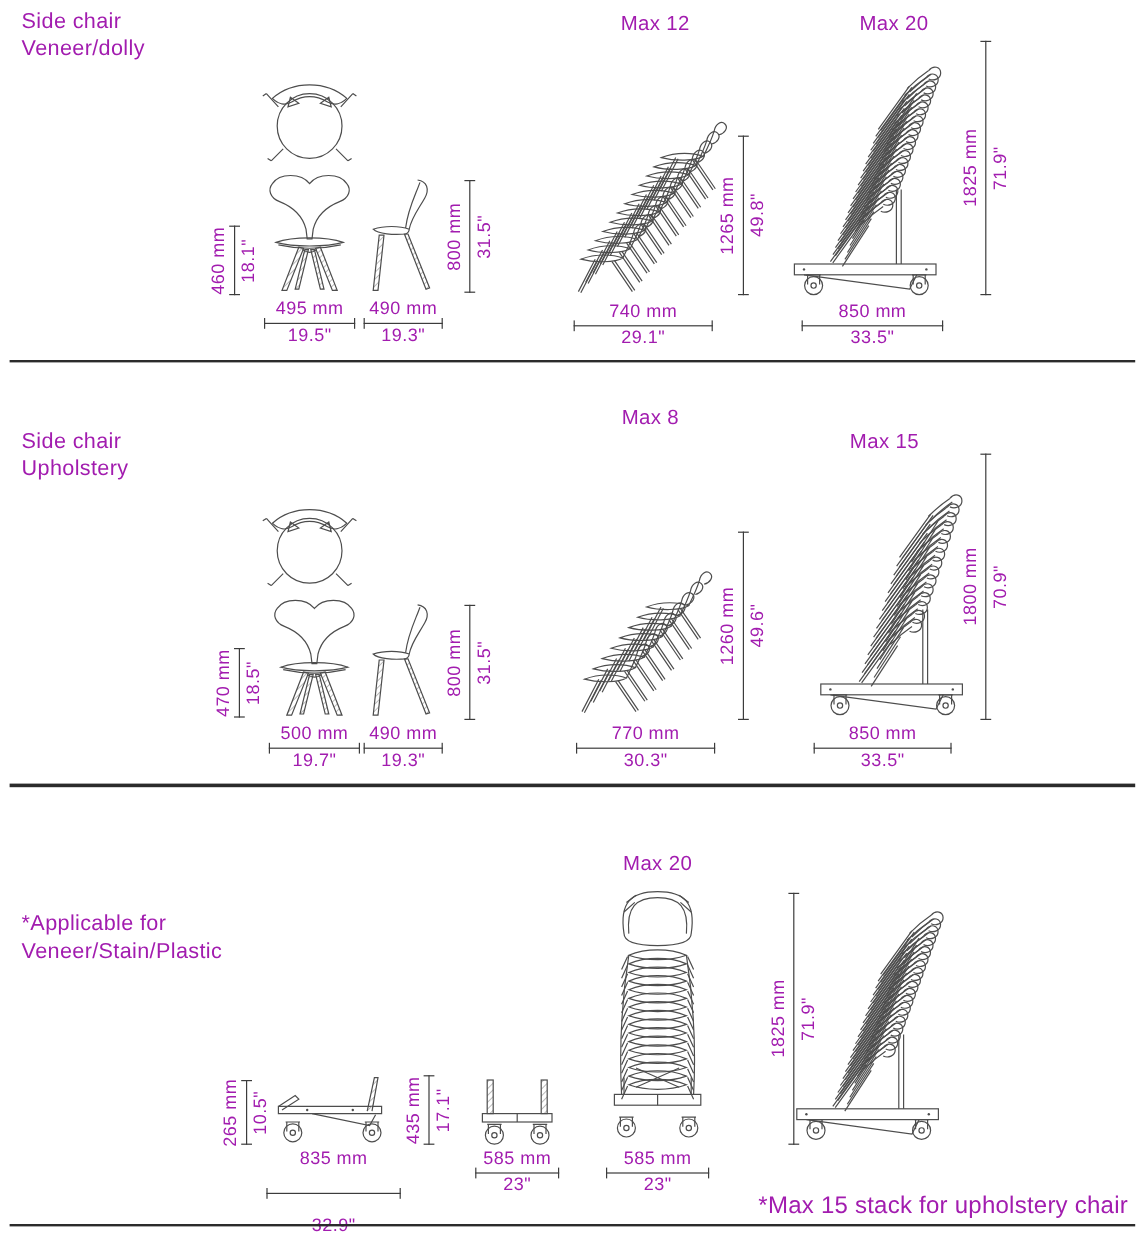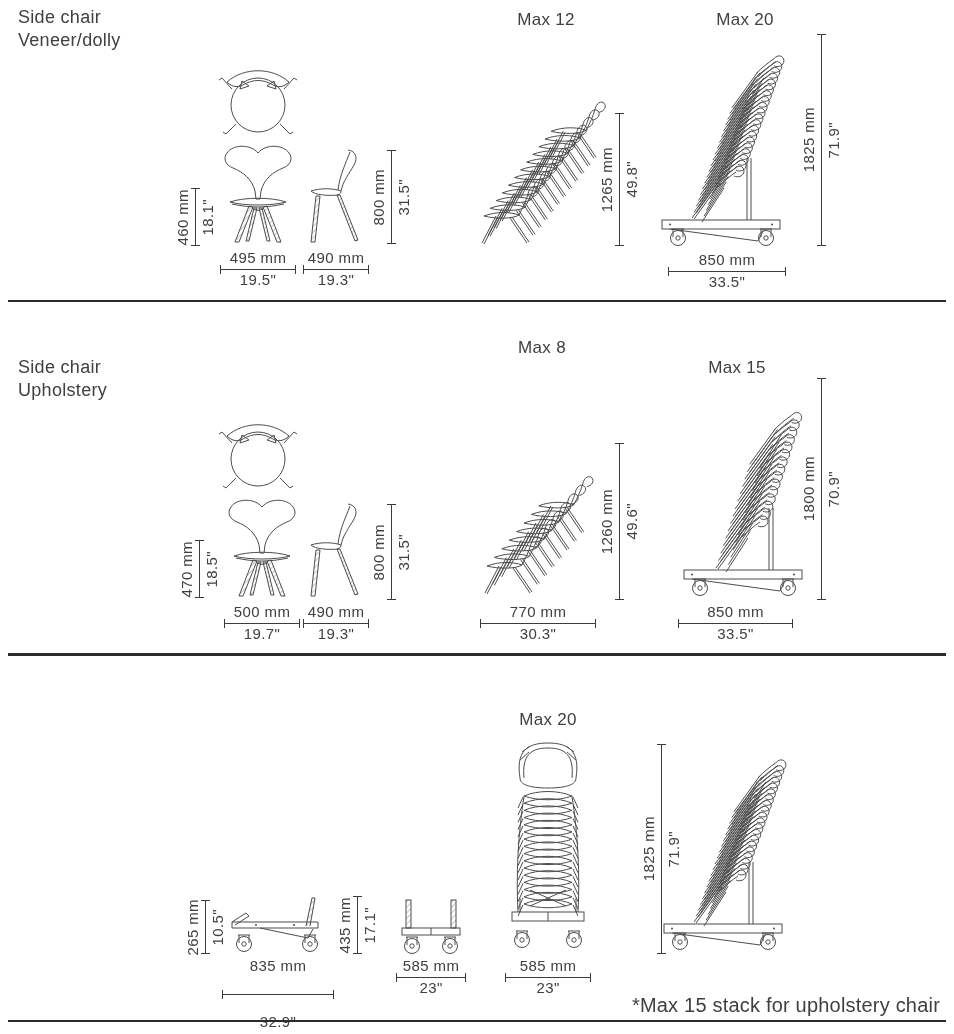--- a/index.html
+++ b/index.html
@@ -1,19 +1,19 @@
 <!DOCTYPE html>
 <html><head>
 <meta charset="utf-8">
 <style>
   html,body { margin:0; padding:0; background:#fff; }
   .page {
     position:relative; width:954px; height:1034px; background:#fff;
     font-family:"Liberation Sans","DejaVu Sans",sans-serif;
-    color:#404040; overflow:hidden;
+    color:#a21caf; overflow:hidden;
   }
   .abs { position:absolute; }
   .title { font-size:18px; line-height:1.3; letter-spacing:.3px; white-space:pre-line; }
   .maxlbl { font-size:17px; letter-spacing:.3px; text-align:center; width:90px; }
   .footnote { font-size:20px; letter-spacing:.2px; }
   .divider { position:absolute; left:8px; right:8px; background:#2b2b2b; }
 
   
   .vdim { position:absolute; display:flex; flex-direction:row; align-items:center; }
   .vdim .vlbl {
@@ -175,20 +175,25 @@
   <div class="hdim" style="left:303px;top:250px;width:66px;">
     <span class="hlbl">490 mm</span>
     <span class="hline"></span>
     <span class="hlbl">19.3"</span>
   </div>
   <div class="vdim" style="left:370px;top:150px;height:94px;">
     <span class="vlbl">800 mm</span>
     <span class="vline"></span>
     <span class="vlbl">31.5"</span>
   </div>
+  <div class="hdim" style="left:478px;top:252px;width:116px;">
+    <span class="hlbl">740 mm</span>
+    <span class="hline"></span>
+    <span class="hlbl">29.1"</span>
+  </div>
   <div class="vdim" style="left:598px;top:113px;height:133px;">
     <span class="vlbl">1265 mm</span>
     <span class="vline"></span>
     <span class="vlbl">49.8"</span>
   </div>
   <div class="hdim" style="left:668px;top:252px;width:118px;">
     <span class="hlbl">850 mm</span>
     <span class="hline"></span>
     <span class="hlbl">33.5"</span>
   </div>
@@ -286,20 +291,24 @@
     <span class="hlbl">33.5"</span>
   </div>
   <div class="vdim" style="left:800px;top:378px;height:222px;">
     <span class="vlbl">1800 mm</span>
     <span class="vline"></span>
     <span class="vlbl">70.9"</span>
   </div>
 
   <div class="divider" style="top:653px;height:3px;"></div>
 
+  <div class="abs" style="left:18px;top:758px;">
+    <div class="title">*Applicable for</div>
+    <div class="title">Veneer/Stain/Plastic</div>
+  </div>
   <div class="abs maxlbl" style="left:503px;top:710px;">Max 20</div>
 
   <svg class="draw" style="left:222px;top:896px" width="112" height="58" viewBox="0 0 112 58">
     <g fill="none" stroke="#4d4d4d" stroke-width="1">
       <path d="M10,26 L96,26 L96,32 L10,32 Z"></path>
       <path d="M10,26 L24,17 L27,20 L13,29"></path>
       <path d="M84,30 L90,2 L93,2 L88,30" fill="url(#hatch)"></path>
       <path d="M38,32 L86,42 L91,33"></path>
       <circle cx="34" cy="29" r="1" fill="#4d4d4d" stroke="none"></circle>
       <circle cx="72" cy="29" r="1" fill="#4d4d4d" stroke="none"></circle>

